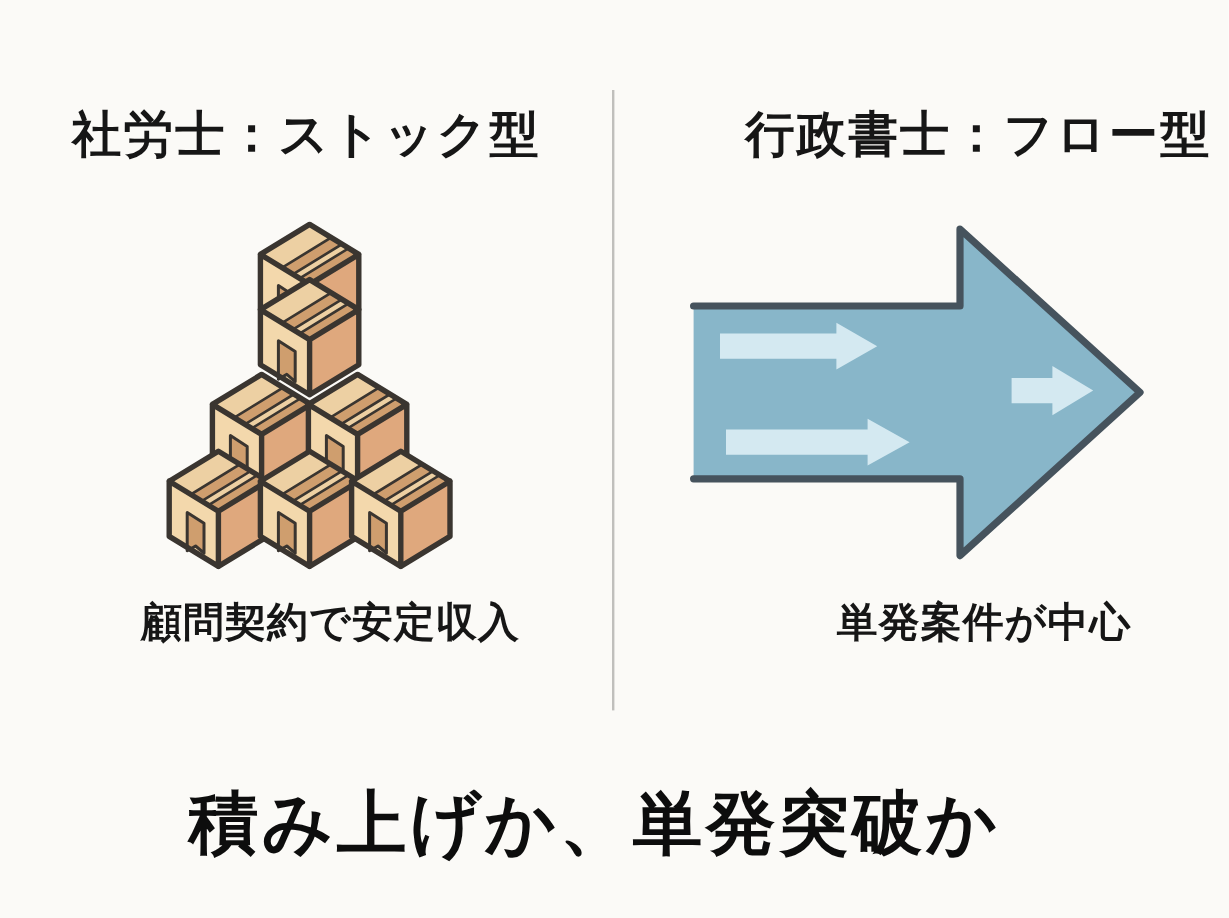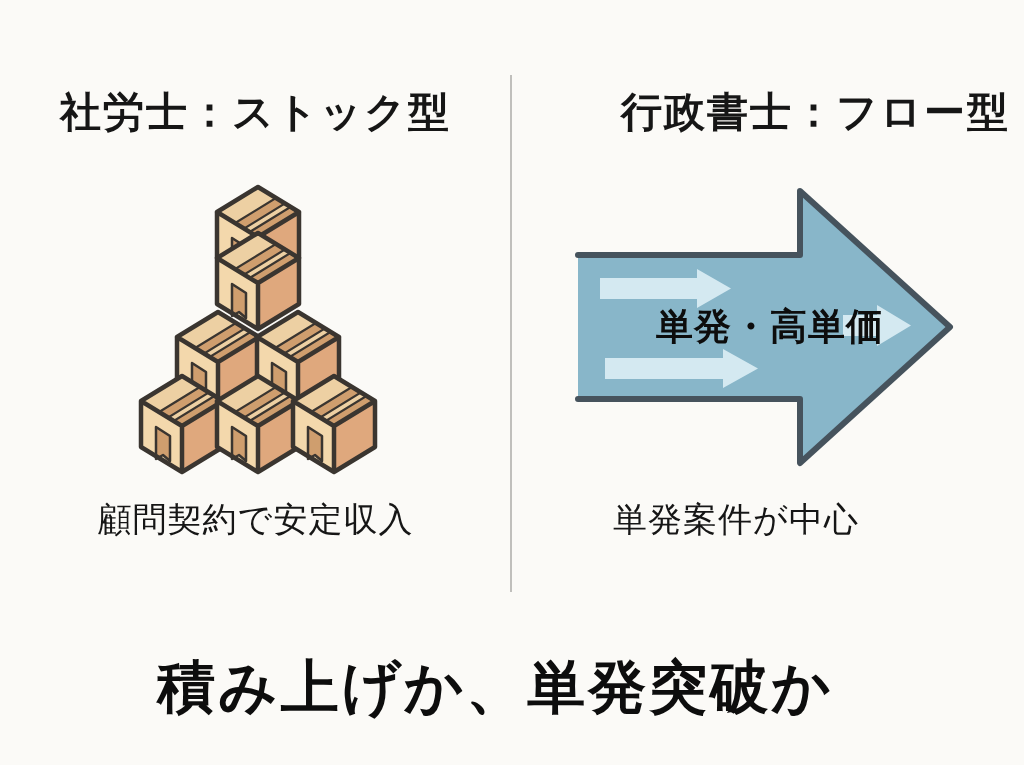--- a/index.html
+++ b/index.html
@@ -27,29 +27,29 @@
   }
   .boxes-svg{position:absolute;left:100px;top:170px;width:320px;height:310px;}
   .arrow-svg{position:absolute;left:570px;top:182px;width:390px;height:292px;}
   .arrow-label{
     position:absolute;left:620px;top:304px;width:300px;
     text-align:center;font-size:37px;font-weight:900;
     line-height:46px;letter-spacing:1px;color:#0d0d0d;
   }
   .caption{
     position:absolute;top:498px;
-    font-size:34px;font-weight:400;line-height:43px;
-    text-align:center;letter-spacing:1px;color:var(--text,#161616);
+    font-size:34px;font-weight:700;line-height:43px;
+    text-align:center;letter-spacing:1px;color:var(--text,#161616);margin-left:20px;
   }
   .caption.left{left:0;width:511px;}
-  .caption.right{left:530px;width:412px;}
+  .caption.right{left:511px;width:412px;text-align:right;}
   .footer-title{
     position:absolute;left:0;top:652px;width:991px;
     text-align:center;font-size:58px;font-weight:900;
-    line-height:70px;letter-spacing:3px;color:#0d0d0d;
+    line-height:70px;letter-spacing:3px;color:#0d0d0d;font-family:Liberation Serif, serif;
   }
   
   .f-top{fill:var(--box-top,#edd0a3);}
   .f-left{fill:var(--box-left,#f3d8ac);}
   .f-right{fill:var(--box-right,#dfa87d);}
   .tape-band{fill:var(--box-tape,#cf9e6e);stroke:var(--box-outline,#3a3530);stroke-width:2.2;}
   .f-tape{fill:var(--box-tape,#cf9e6e);stroke:var(--box-outline,#3a3530);stroke-width:2.5;stroke-linejoin:round;}
   .box-edges{fill:none;stroke:var(--box-outline,#3a3530);stroke-width:4.5;stroke-linejoin:round;stroke-linecap:round;}
   
   .big-arrow-fill{fill:var(--arrow-fill,#88b6c9);}
@@ -96,21 +96,20 @@
   </svg>
 
   <svg class="arrow-svg" viewBox="0 0 390 292" xmlns="http://www.w3.org/2000/svg">
     <path class="big-arrow-fill" d="M8,73 L230,73 L230,9 L380,145 L230,281 L230,217 L8,217 Z"></path>
     <path class="inner-arrow" d="M30,96 L127,96 L127,87 L161,106.5 L127,126 L127,117 L30,117 Z"></path>
     <path class="inner-arrow" d="M35,176 L153,176 L153,167 L188,186.5 L153,206 L153,197 L35,197 Z"></path>
     <path class="inner-arrow" d="M273,133 L307,133 L307,123 L341,143.5 L307,164 L307,154 L273,154 Z"></path>
     <path class="big-arrow-stroke" d="M8,73 L230,73 L230,9 L380,145 L230,281 L230,217 L8,217"></path>
   </svg>
 
-  <div class="arrow-label">単発・高単価</div>
 
   <div class="caption left">
     <div>顧問契約で安定収入</div>
   </div>
 
   <div class="caption right">
     <div>単発案件が中心</div>
   </div>
 
   <div class="footer-title">積み上げか、単発突破か</div>

